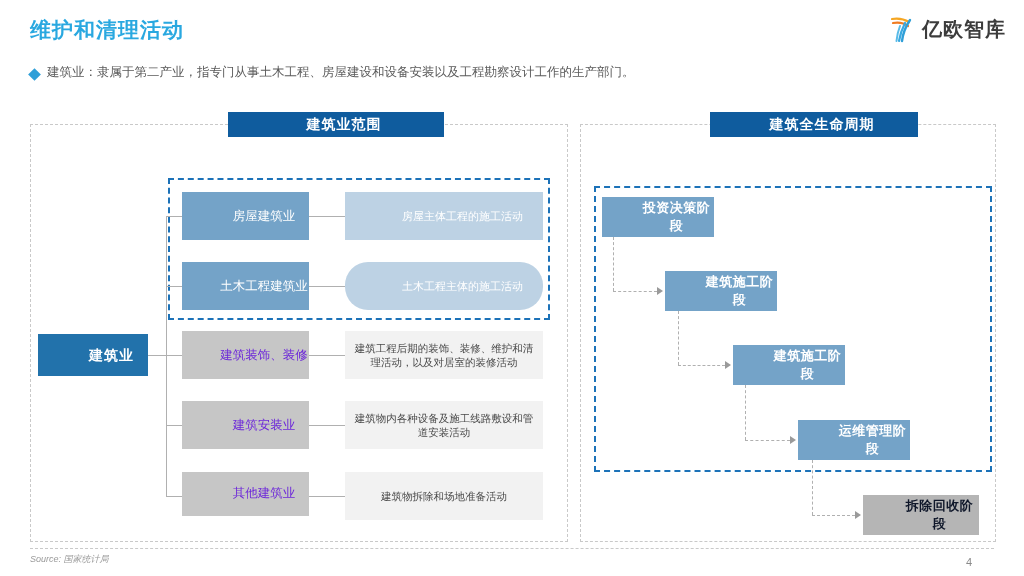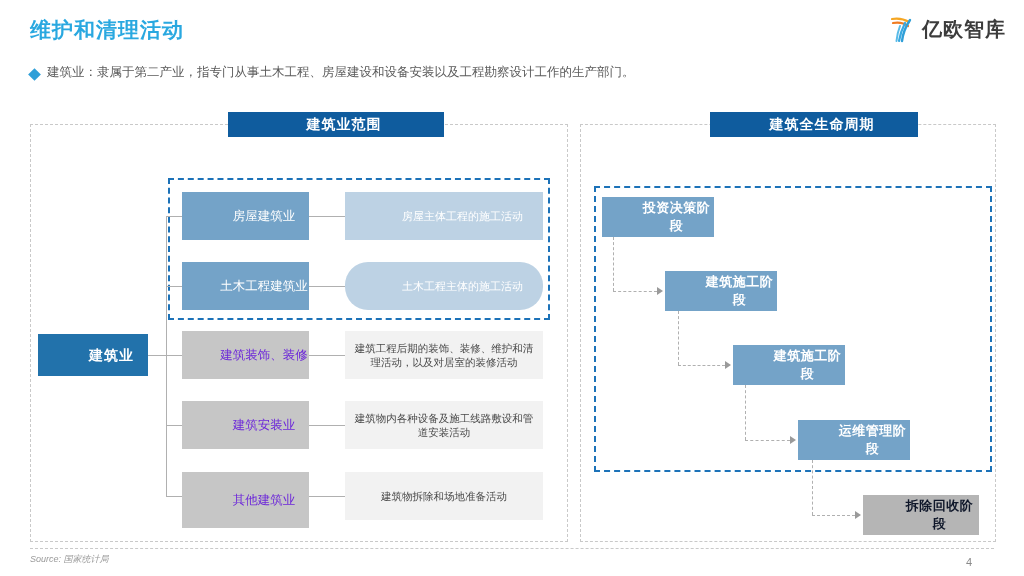--- a/index.html
+++ b/index.html
@@ -123,21 +123,21 @@
   <div class="ln h" style="left:166px;top:216px;width:16px;"></div>
   <div class="ln h" style="left:166px;top:286px;width:16px;"></div>
   <div class="ln h" style="left:166px;top:355px;width:16px;"></div>
   <div class="ln h" style="left:166px;top:425px;width:16px;"></div>
   <div class="ln h" style="left:166px;top:496px;width:16px;"></div>
 
   <div class="box cat-blue" style="left:182px;top:192px;width:127px;height:48px;">房屋建筑业</div>
   <div class="box cat-blue" style="left:182px;top:262px;width:127px;height:48px;font-family:Liberation Serif, serif;">土木工程建筑业</div>
   <div class="box cat-gray" style="left:182px;top:331px;width:127px;height:48px;">建筑装饰、装修</div>
   <div class="box cat-gray" style="left:182px;top:401px;width:127px;height:48px;">建筑安装业</div>
-  <div class="box cat-gray" style="left:182px;top:472px;width:127px;height:56px;">其他建筑业</div>
+  <div class="box cat-gray" style="left:182px;top:472px;width:127px;height:44px;font-family:Liberation Mono, monospace;">其他建筑业</div>
 
   <div class="ln h" style="left:309px;top:216px;width:36px;"></div>
   <div class="ln h" style="left:309px;top:286px;width:36px;"></div>
   <div class="ln h" style="left:309px;top:355px;width:36px;"></div>
   <div class="ln h" style="left:309px;top:425px;width:36px;"></div>
   <div class="ln h" style="left:309px;top:496px;width:36px;"></div>
 
   <div class="box desc-blue" style="left:345px;top:192px;width:198px;height:48px;">房屋主体工程的施工活动</div>
   <div class="box desc-blue" style="left:345px;top:262px;width:198px;height:48px;border-radius:23px;">土木工程主体的施工活动</div>
   <div class="box desc-gray" style="left:345px;top:331px;width:198px;height:48px;">建筑工程后期的装饰、装修、维护和清理活动，以及对居室的装修活动</div>

